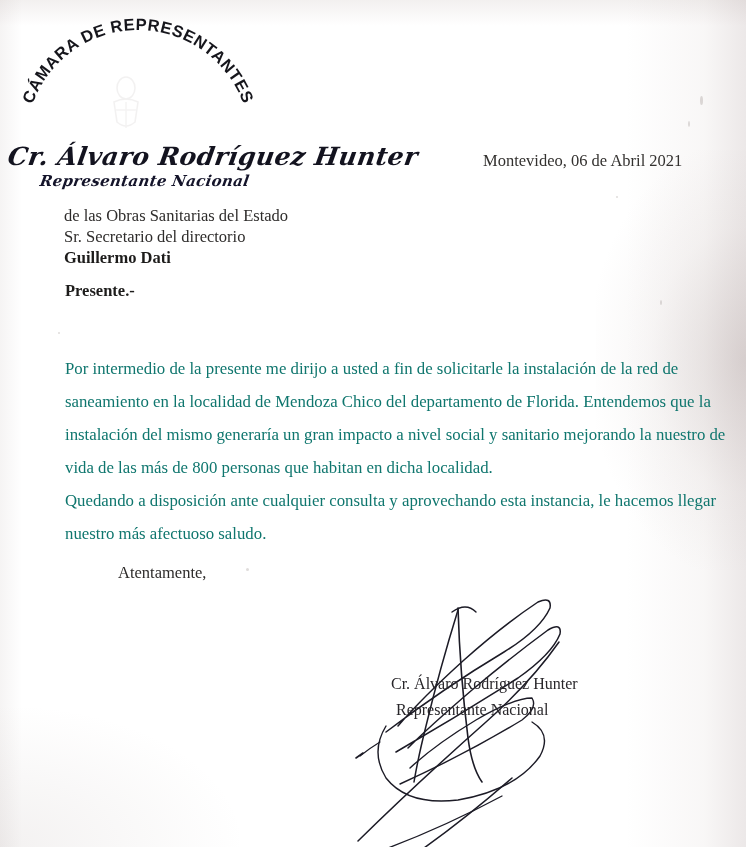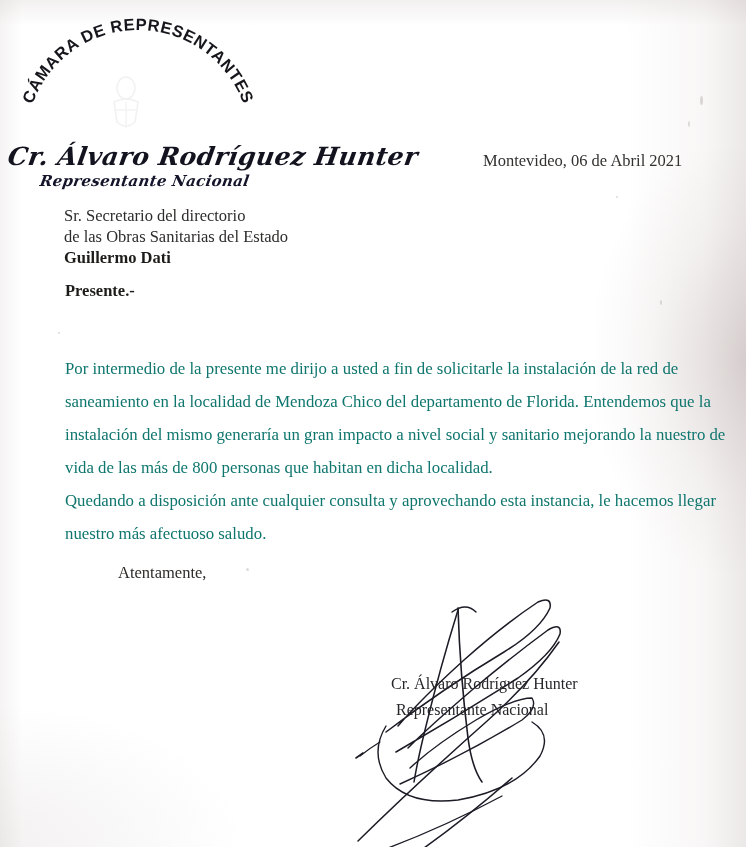--- a/index.html
+++ b/index.html
@@ -266,22 +266,22 @@
       <line x1="12" y1="38" x2="32" y2="38" stroke="#8a7f7e" stroke-width="1.2"></line>
     </svg>
   </div>
 
   <div id="letterhead-name">Cr. Álvaro Rodríguez Hunter</div>
   <div id="letterhead-role">Representante Nacional</div>
 
   <div id="date-line">Montevideo, 06 de Abril 2021</div>
 
   <div id="addressee">
+    <div>de las Obras Sanitarias del Estado</div>
     <div>Sr. Secretario del directorio</div>
-    <div>de las Obras Sanitarias del Estado</div>
     <div class="bold">Guillermo Dati</div>
   </div>
 
   <div id="salutation">Presente.-</div>
 
   <div id="body-block">
     <div class="bline">Por intermedio de la presente me dirijo a usted a fin de solicitarle la instalación de la red de</div>
     <div class="bline">saneamiento en la localidad de Mendoza Chico del departamento de Florida. Entendemos que la</div>
     <div class="bline">instalación del mismo generaría un gran impacto a nivel social y sanitario mejorando la nuestro de</div>
     <div class="bline">vida de las más de 800 personas que habitan en dicha localidad.</div>

